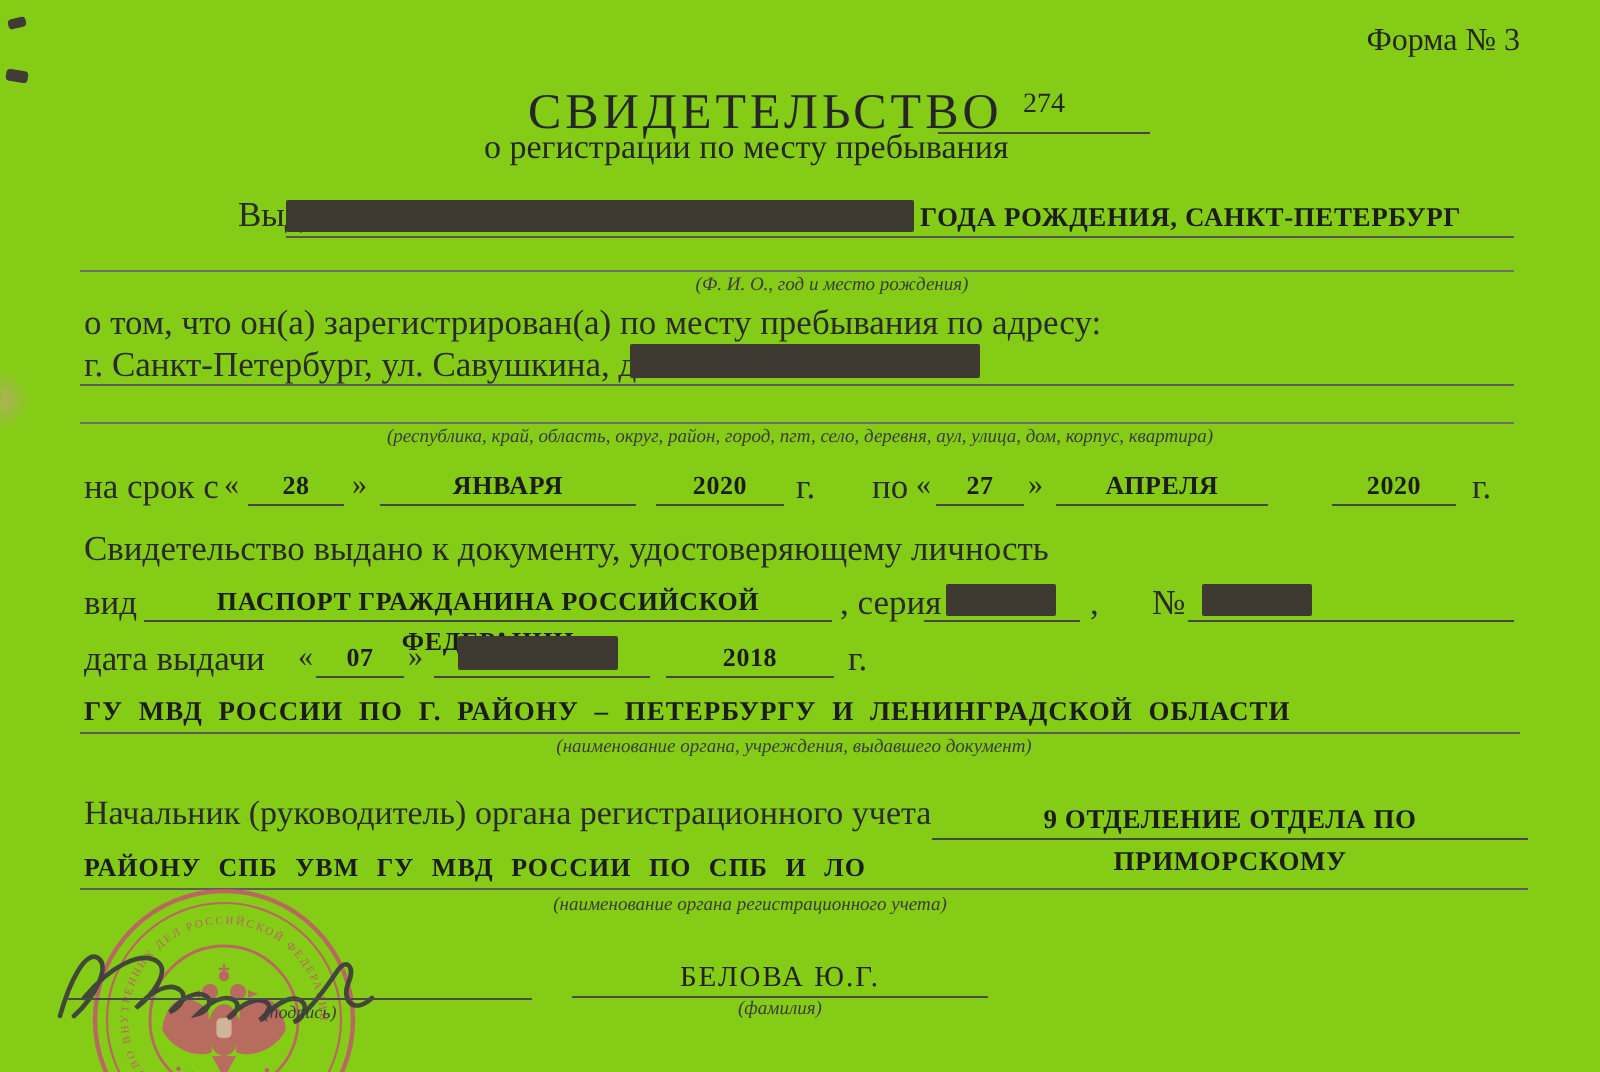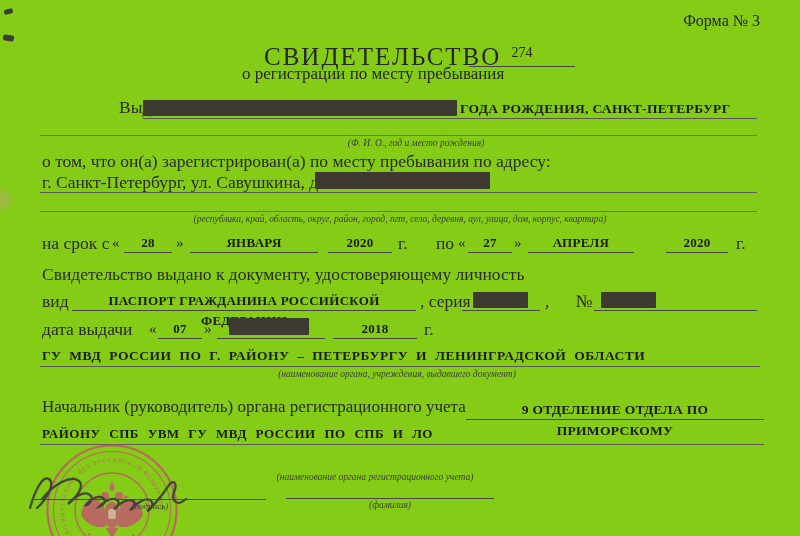--- a/index.html
+++ b/index.html
@@ -100,21 +100,21 @@
   </div>
 
   <div class="abs bold-val" style="left:42px; top:348px; font-size:13.5px; word-spacing:4px; letter-spacing:.5px;">ГУ  МВД  РОССИИ  ПО  Г. РАЙОНУ – ПЕТЕРБУРГУ  И  ЛЕНИНГРАДСКОЙ  ОБЛАСТИ</div>
   <div class="rule" style="left:40px; top:366px; width:720px; border-top-color:#5c5c5c;"></div>
   <div class="abs caption" style="left:271px; top:369px; width:252px;">(наименование органа, учреждения, выдавшего документ)</div>
 
   <div class="abs serif-lg" style="left:42px; top:397px; font-size:17px;">Начальник (руководитель) органа регистрационного учета</div>
   <div class="slotline bold-val" style="left:466px; top:399px; width:298px; height:21px; line-height:21px; font-size:13.5px;">9 ОТДЕЛЕНИЕ ОТДЕЛА  ПО ПРИМОРСКОМУ</div>
   <div class="abs bold-val" style="left:42px; top:426px; font-size:13px; word-spacing:5px; letter-spacing:.5px;">РАЙОНУ СПБ УВМ  ГУ  МВД РОССИИ  ПО СПБ  И  ЛО</div>
   <div class="rule" style="left:40px; top:444px; width:724px; border-top-color:#5c5c5c;"></div>
-  <div class="abs caption" style="left:275px; top:472px; width:200px;">(наименование органа регистрационного учета)</div>
+  <div class="abs caption" style="left:275px; top:448px; width:200px;">(наименование органа регистрационного учета)</div>
 
   <svg class="abs" style="left:44px; top:442px;" width="136" height="136" viewBox="0 0 136 136">
     <defs>
       <path id="ringPath" d="M 68,116 A 48 48 0 1 1 68.05,116" fill="none"></path>
       <path id="codePath" d="M 34,84 A 40 40 0 0 0 102,84" fill="none"></path>
     </defs>
     <g stroke="#c55372" fill="none" opacity="0.82">
       <circle cx="68" cy="68" r="64.5" stroke-width="2.2"></circle>
       <circle cx="68" cy="68" r="58.5" stroke-width="1.1"></circle>
       <circle cx="68" cy="68" r="37" stroke-width="1.4"></circle>
@@ -141,16 +141,17 @@
     </g>
   </svg>
 
   <svg class="abs" style="left:26px; top:468px;" width="172" height="48" viewBox="0 0 172 48">
     <path d="M4,40 C9,22 17,7 23,11 C29,15 22,30 11,40 M16,31 C29,15 45,7 53,13 C59,18 50,30 42,36 C50,27 59,23 64,27 C68,30 64,36 59,38 C65,31 72,27 77,30 C81,33 77,38 73,39 C79,33 86,29 91,32 C95,35 91,40 88,41 C94,35 101,30 107,33 C111,36 107,41 104,42 C110,36 118,29 124,32 C129,35 125,42 121,43 C129,37 137,26 143,17 C147,11 152,15 148,24 C145,31 150,40 160,31" fill="none" stroke="#3a3a3c" stroke-width="2.3" stroke-linecap="round" opacity="0.9"></path>
   </svg>
 
   <div class="rule" style="left:34px; top:499px; width:232px; border-top-color:#4a4a4a;"></div>
   <div class="abs caption" style="left:108px; top:501px; width:84px; font-size:9px;">(подпись)</div>
 
+  <div class="abs" style="left:296px; top:481px; width:188px; text-align:center; font-size:14.5px; letter-spacing:1px; color:#222;">БЕЛОВА  Ю.Г.</div>
   <div class="rule" style="left:286px; top:498px; width:208px; border-top-color:#4a4a4a;"></div>
   <div class="abs caption" style="left:336px; top:500px; width:108px;">(фамилия)</div>
 
 </div>
 
 </body></html>

